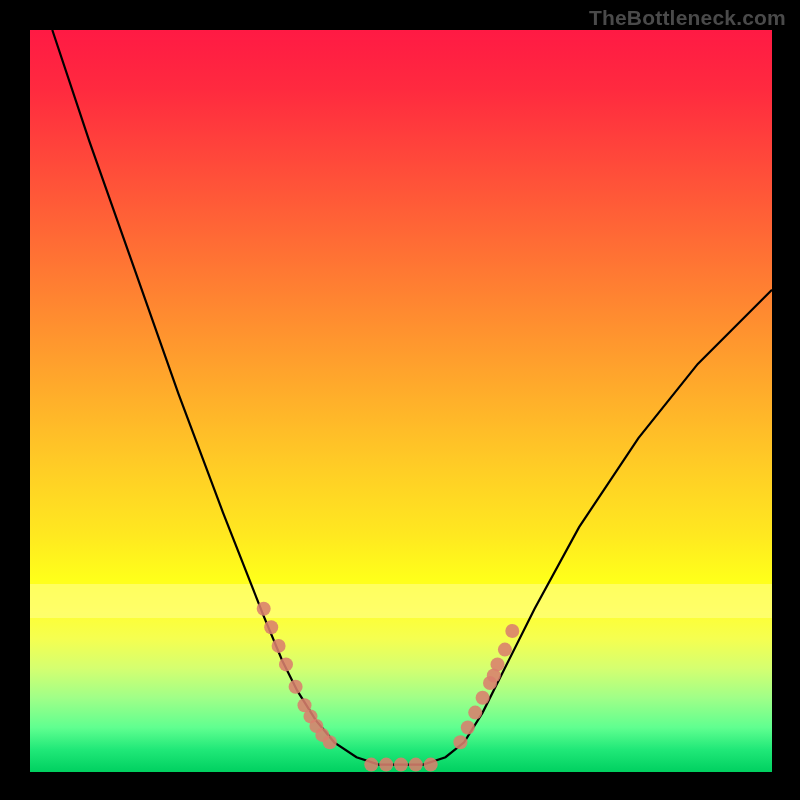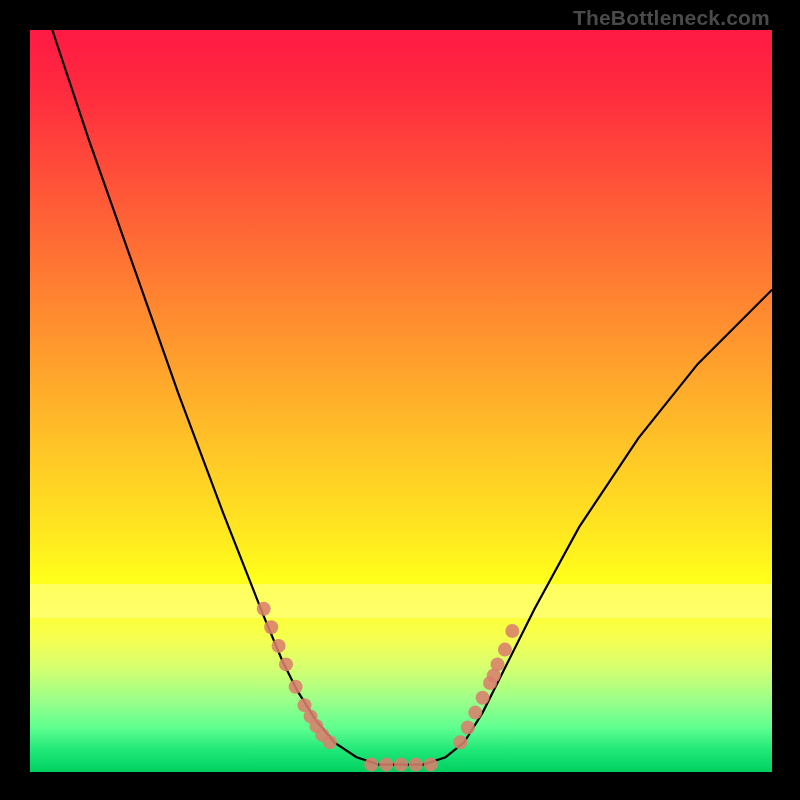--- a/index.html
+++ b/index.html
@@ -38,21 +38,21 @@
     position: absolute;
     left: 0;
     width: 100%;
     height: 34px;
     top: 554px;
     background: rgba(255, 255, 150, 0.55);
   }
   .attribution {
     position: absolute;
     top: 6px;
-    right: 30px;
+    right: 14px;
     font-family: Arial, Helvetica, sans-serif;
     font-size: 21px;
     font-weight: 600;
     color: #4a4a4a;
     letter-spacing: 0.2px;
   }
   svg.curve {
     position: absolute;
     left: 0;
     top: 0;

